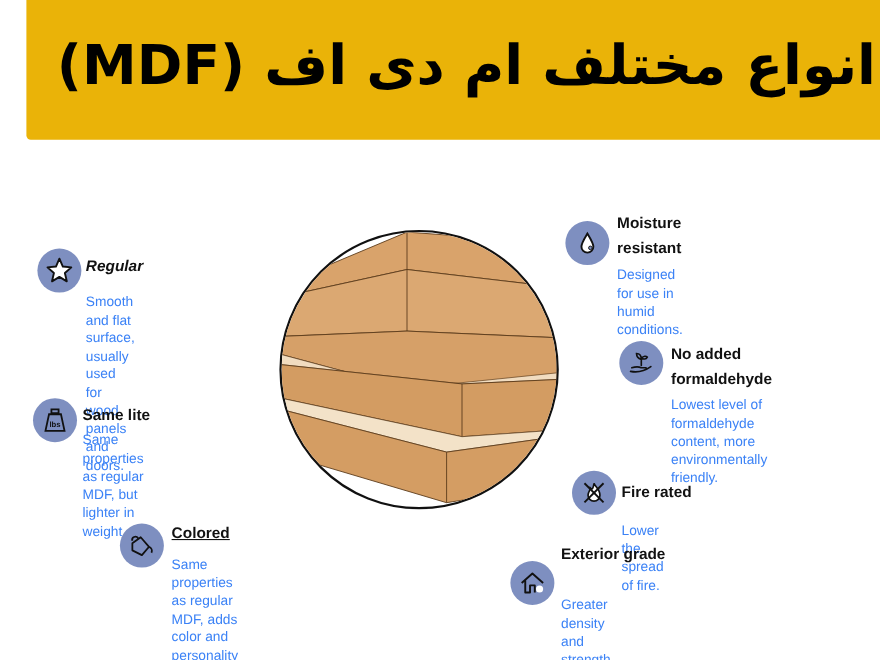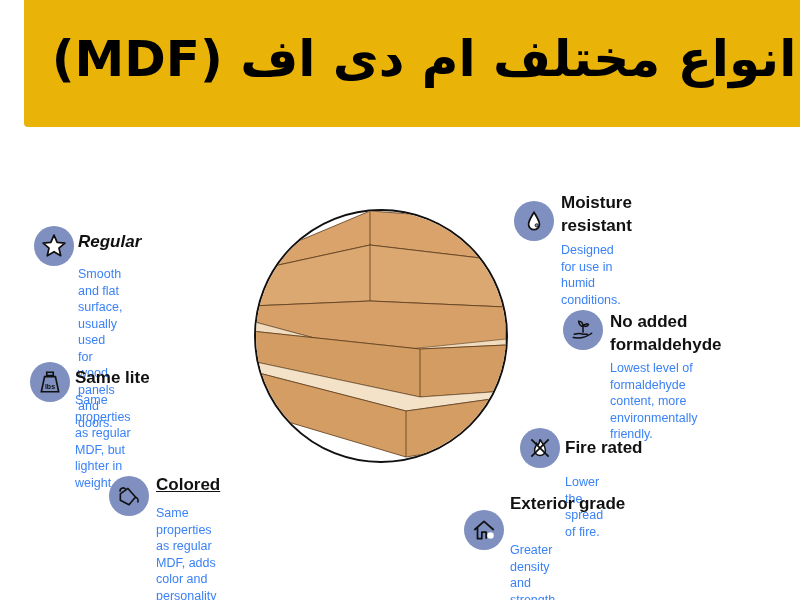--- a/index.html
+++ b/index.html
@@ -2,21 +2,21 @@
 <html><head>
 <meta charset="utf-8">
 <style>
   * { box-sizing: border-box; margin: 0; padding: 0; }
   body { width: 800px; height: 600px; background: #ffffff; position: relative; overflow: hidden; font-family: "Liberation Sans", sans-serif; }
   .banner { position: absolute; left: 0; top: 0; width: 800px; height: 127px; background: #eab308; border-radius: 0 0 4px 4px; margin-left: 24px; }
   .banner-title { position: absolute; left: 0; right: 0; top: 30px; text-align: center; font-family: "DejaVu Sans", sans-serif; font-weight: bold; font-size: 50px; color: #000; letter-spacing: 0px; }
   .feature { position: absolute; }
   .icon { position: absolute; width: 40px; height: 40px; border-radius: 50%; background: #7e8fc0; display: flex; align-items: center; justify-content: center; }
   .icon svg { width: 26px; height: 26px; }
-  .ftitle { position: absolute; font-weight: bold; font-size: 17px; color: #111; line-height: 23px; white-space: nowrap; }
+  .ftitle { position: absolute; font-weight: bold; font-size: 14px; color: #111; line-height: 23px; white-space: nowrap; }
   .fdesc { position: absolute; font-size: 12.5px; color: #3b82f6; line-height: 16.5px; white-space: pre-line; }
   .circle { position: absolute; left: 254px; top: 209px; width: 254px; height: 254px; border: 2px solid #111; border-radius: 50%; overflow: hidden; background: #fff; }
 </style>
 </head>
 <body>
 
 <div class="banner">
   <div class="banner-title" dir="rtl">انواع مختلف ام دی اف (MDF)</div>
 </div>
 

